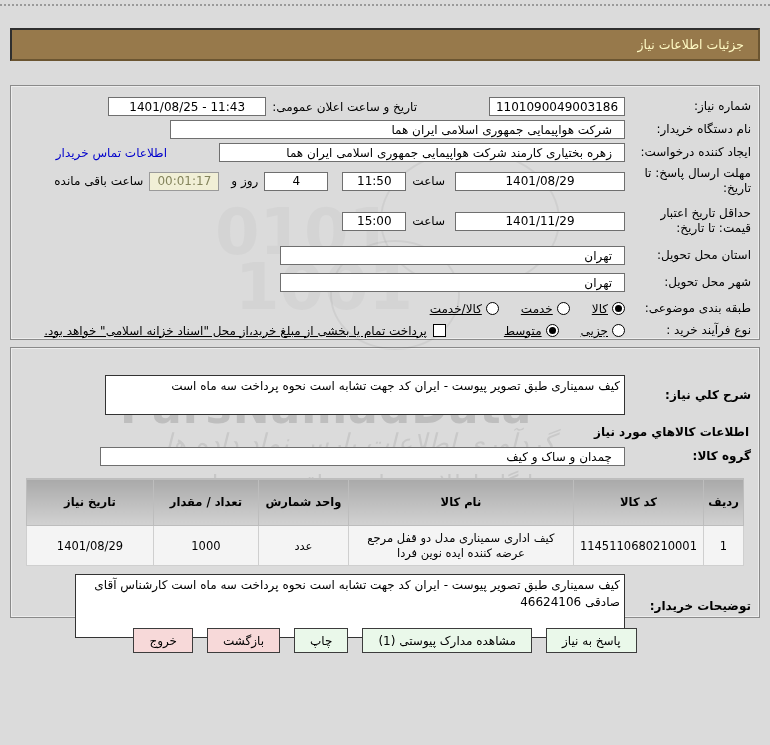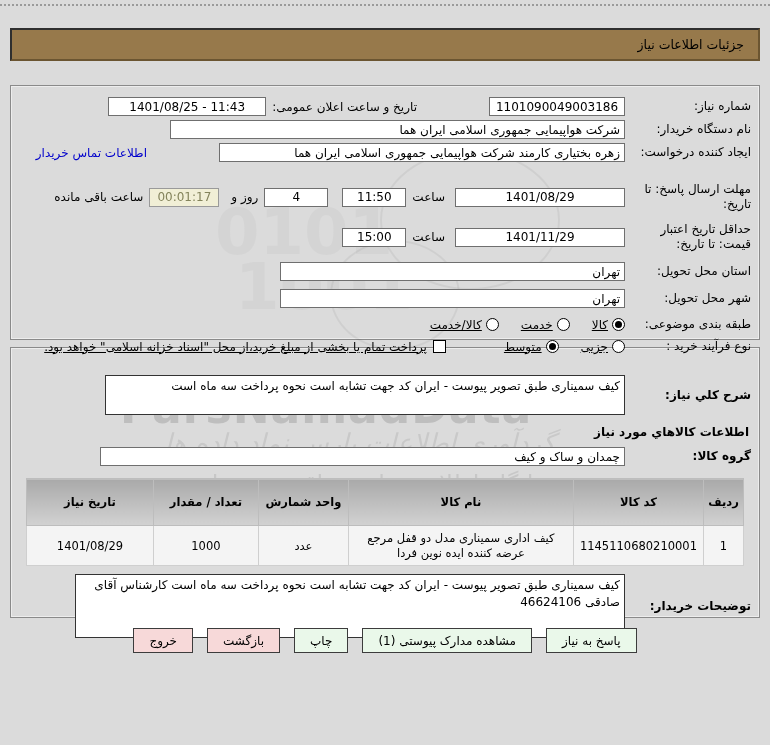--- a/index.html
+++ b/index.html
@@ -12,41 +12,41 @@
     direction: rtl;
     position: relative;
     overflow: hidden;
   }
   .dotted { position: absolute; top: 4px; left: 0; width: 770px; border-top: 2px dotted #9a9a9a; }
 
   .titlebar {
     position: absolute; top: 28px; left: 10px; width: 750px; height: 33px;
     background: #97794b;
     border: 2px solid #2f2f2f; border-right-color: #6b5531; border-bottom-color: #6b5531;
-    color: #000000; display: flex; align-items: center;
+    color: #fef9c3; display: flex; align-items: center;
     padding: 0 14px; font-size: 12.5px;
   }
 
   .panel {
     position: absolute; left: 10px; width: 750px;
     background: #dbdbdb;
     border: 1px solid #8a8a8a;
     box-shadow: inset 0 0 0 1px #ededed;
     padding: 7px 8px;
   }
   .p1 { top: 85px; height: 255px; }
   .p2 { top: 347px; height: 271px; }
 
   .row { display: flex; align-items: center; margin: 4px 0; position: relative; z-index: 2; }
   .lbl { width: 126px; flex: none; padding-left: 4px; line-height: 1.25; }
   .lbl.b { font-weight: bold; }
 
   .field {
     background: #fff; border: 1px solid #6f6f6f; height: 19px;
-    display: flex; align-items: center; padding: 0 4px; overflow: hidden; white-space: nowrap;
+    display: flex; align-items: center; padding: 0 12px; overflow: hidden; white-space: nowrap;
   }
   .ltr { direction: ltr; }
   .center { justify-content: center; }
   .gap { margin-right: 10px; }
 
   .link { color: #0000cc; cursor: pointer; }
 
   .count {
     background: #f1efd6; border: 1px solid #9a9a9a; color: #84845c;
     height: 19px; width: 70px; display: flex; align-items: center; justify-content: center;
@@ -131,24 +131,24 @@
   </div>
 
   <div class="row">
     <span class="lbl">نام دستگاه خریدار:</span>
     <span class="field" style="width:455px">شرکت هواپیمایی جمهوری اسلامی ایران هما</span>
   </div>
 
   <div class="row">
     <span class="lbl">ایجاد کننده درخواست:</span>
     <span class="field" style="width:406px">زهره بختیاری کارمند شرکت هواپیمایی جمهوری اسلامی ایران هما</span>
-    <span class="link" style="margin-right:72px">اطلاعات تماس خریدار</span>
-  </div>
-
-  <div class="row" style="margin-top:20px">
+    <span class="link" style="margin-right:52px">اطلاعات تماس خریدار</span>
+  </div>
+
+  <div class="row" style="margin-top:4px">
     <span class="lbl">مهلت ارسال پاسخ: تا تاریخ:</span>
     <span class="field ltr center" style="width:170px">1401/08/29</span>
     <span class="gap" style="margin-left:6px">ساعت</span>
     <span class="field ltr center" style="width:64px">11:50</span>
     <span class="field ltr center" style="width:64px;margin-right:14px">4</span>
     <span style="margin:0 6px">روز و</span>
     <span class="count">00:01:17</span>
     <span>ساعت باقی مانده</span>
   </div>
 

